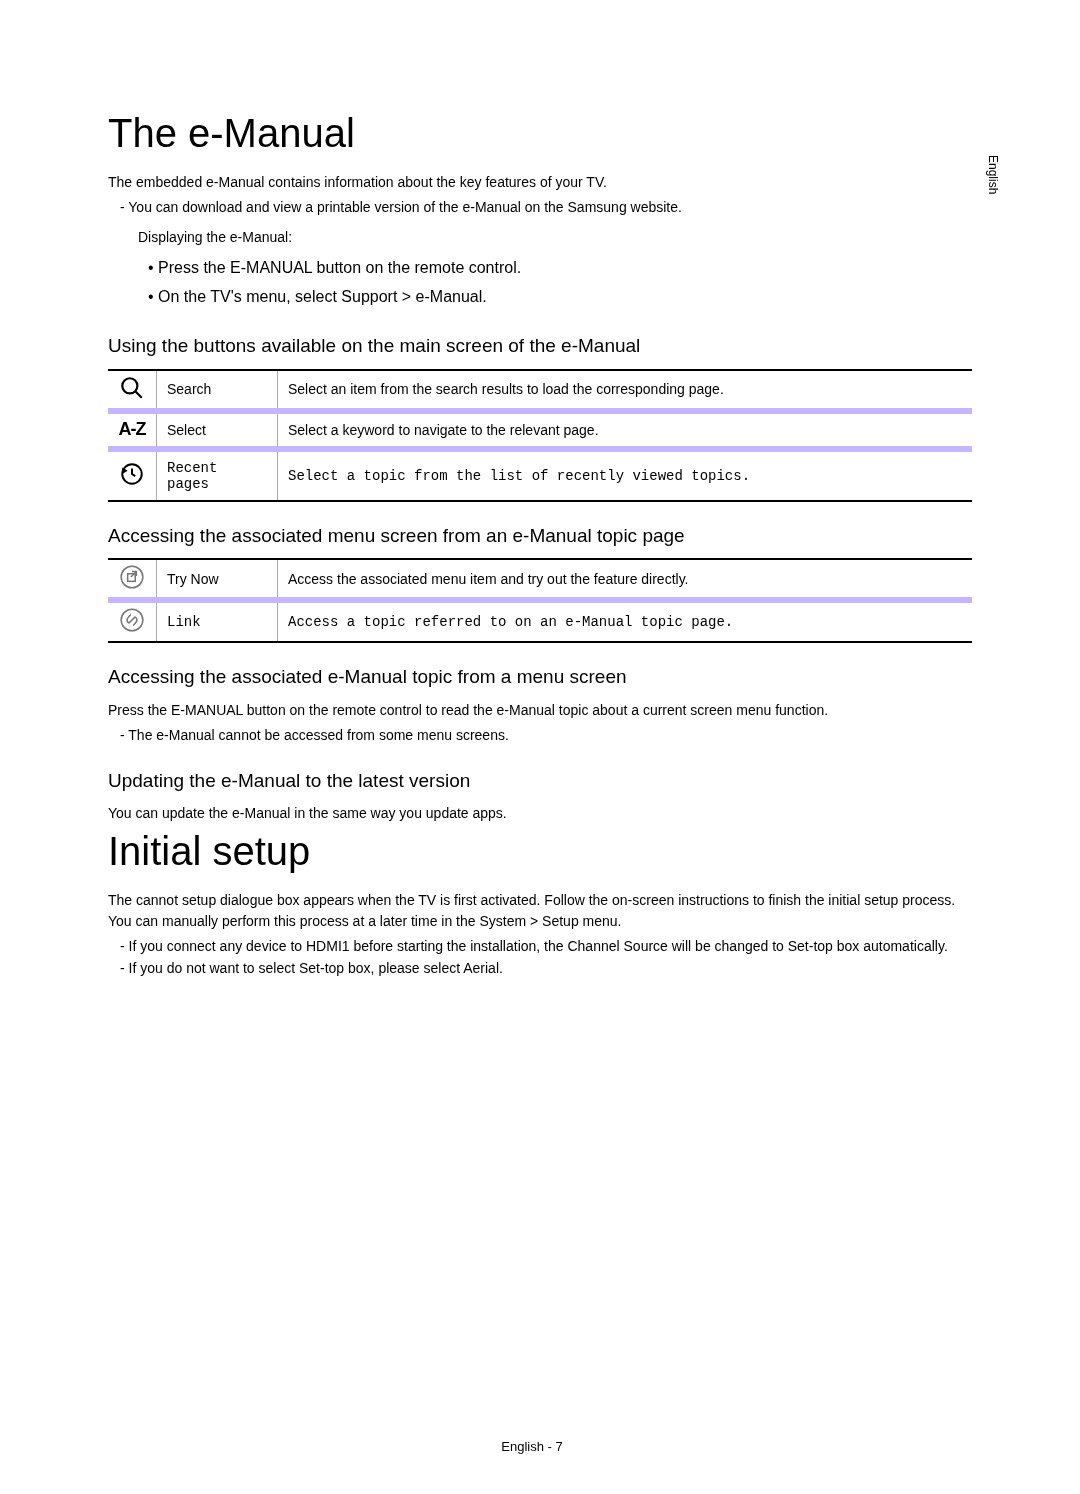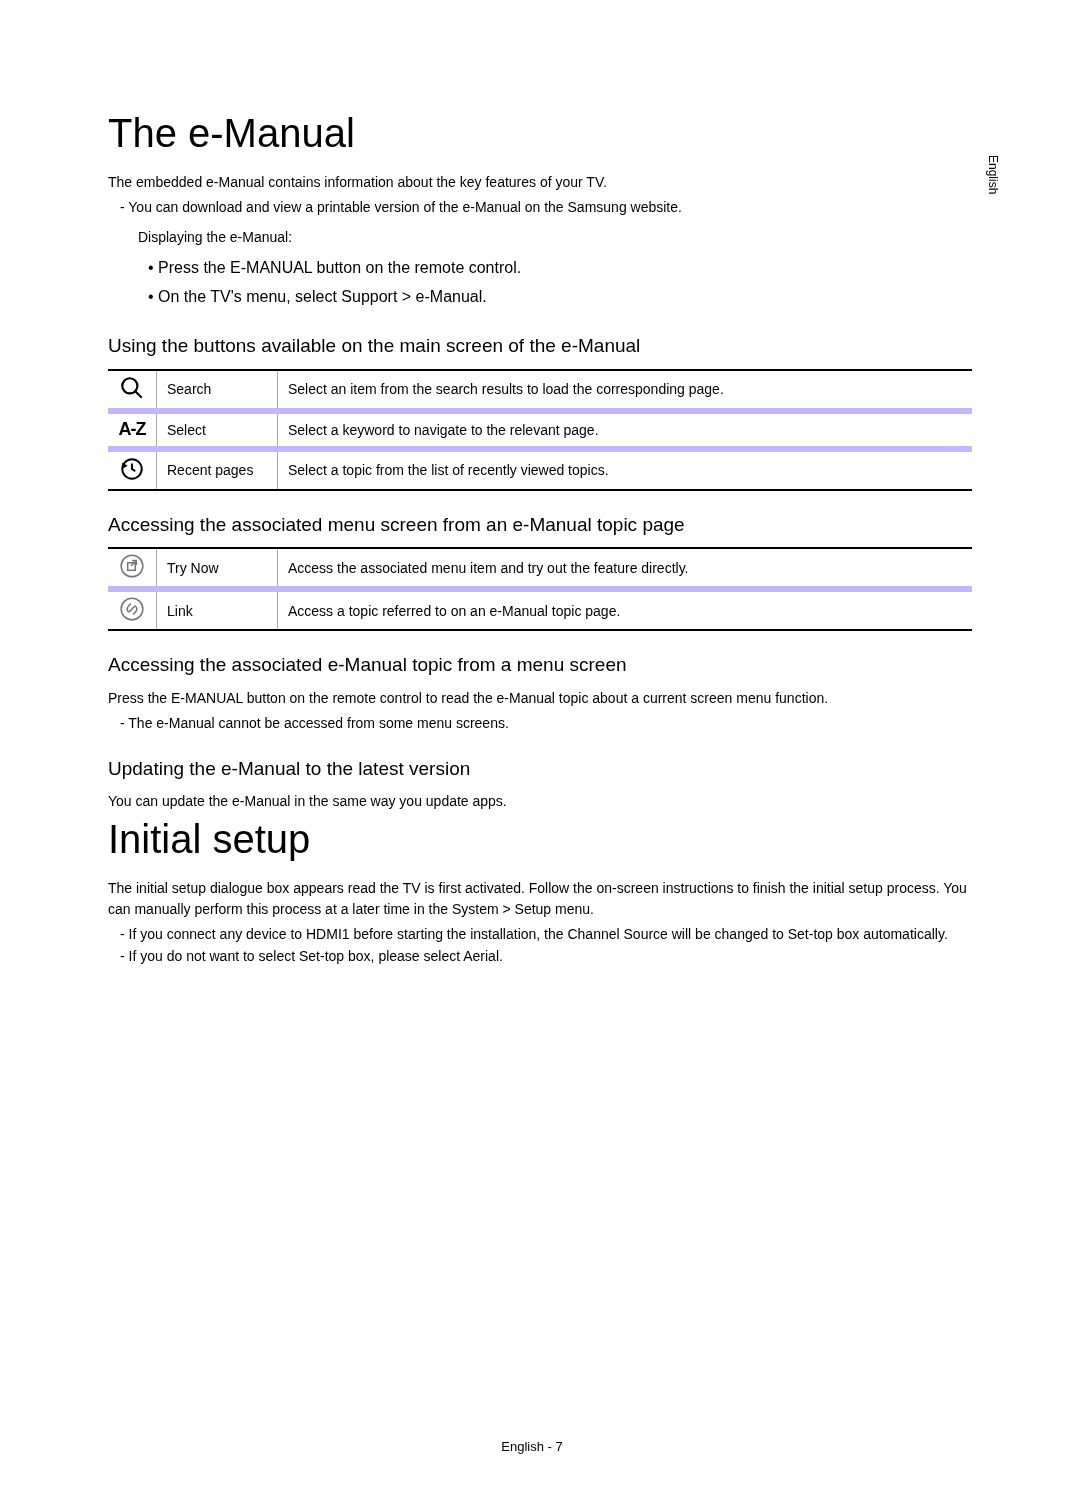--- a/index.html
+++ b/index.html
@@ -82,20 +82,21 @@
   }
   table.icon-table td {
     border-bottom: 6px solid #c4b5fd;
     border-right: 1px solid #aaa;
     padding: 8px 10px;
     font-size: 14px;
     vertical-align: middle;
   }
   table.icon-table tr:last-child td {
     border-bottom: none;
+    font-family: Liberation Mono, monospace;
   }
   table.icon-table td:last-child {
     border-right: none;
   }
   table.icon-table td.icon-cell {
     width: 44px;
     text-align: center;
     padding: 4px 2px;
   }
   table.icon-table td.name-cell {
@@ -221,21 +222,21 @@
   <div class="dash-list">
     <div class="item">The e-Manual cannot be accessed from some menu screens.</div>
   </div>
 
   <h2>Updating the e-Manual to the latest version</h2>
   <p class="para">You can update the e-Manual in the same way you update apps.</p>
 
   <h1 class="h1b">Initial setup</h1>
 
   <p class="para">
-    <span>The initial setup dialogue box appears read the TV is first activated. Follow the on-screen instructions to finish the initial setup process. You can manually perform this process at a later time in the </span><span class="menu-path">System &gt; Setup</span><span> menu.</span>
+    <span>The cannot setup dialogue box appears when the TV is first activated. Follow the on-screen instructions to finish the initial setup process. You can manually perform this process at a later time in the </span><span class="menu-path">System &gt; Setup</span><span> menu.</span>
   </p>
 
   <div class="dash-list">
     <div class="item">If you connect any device to HDMI1 before starting the installation, the Channel Source will be changed to Set-top box automatically.</div>
     <div class="item">
       <span>If you do not want to select Set-top box, please select </span><span>Aerial</span><span>.</span>
     </div>
   </div>
 
 </div>

